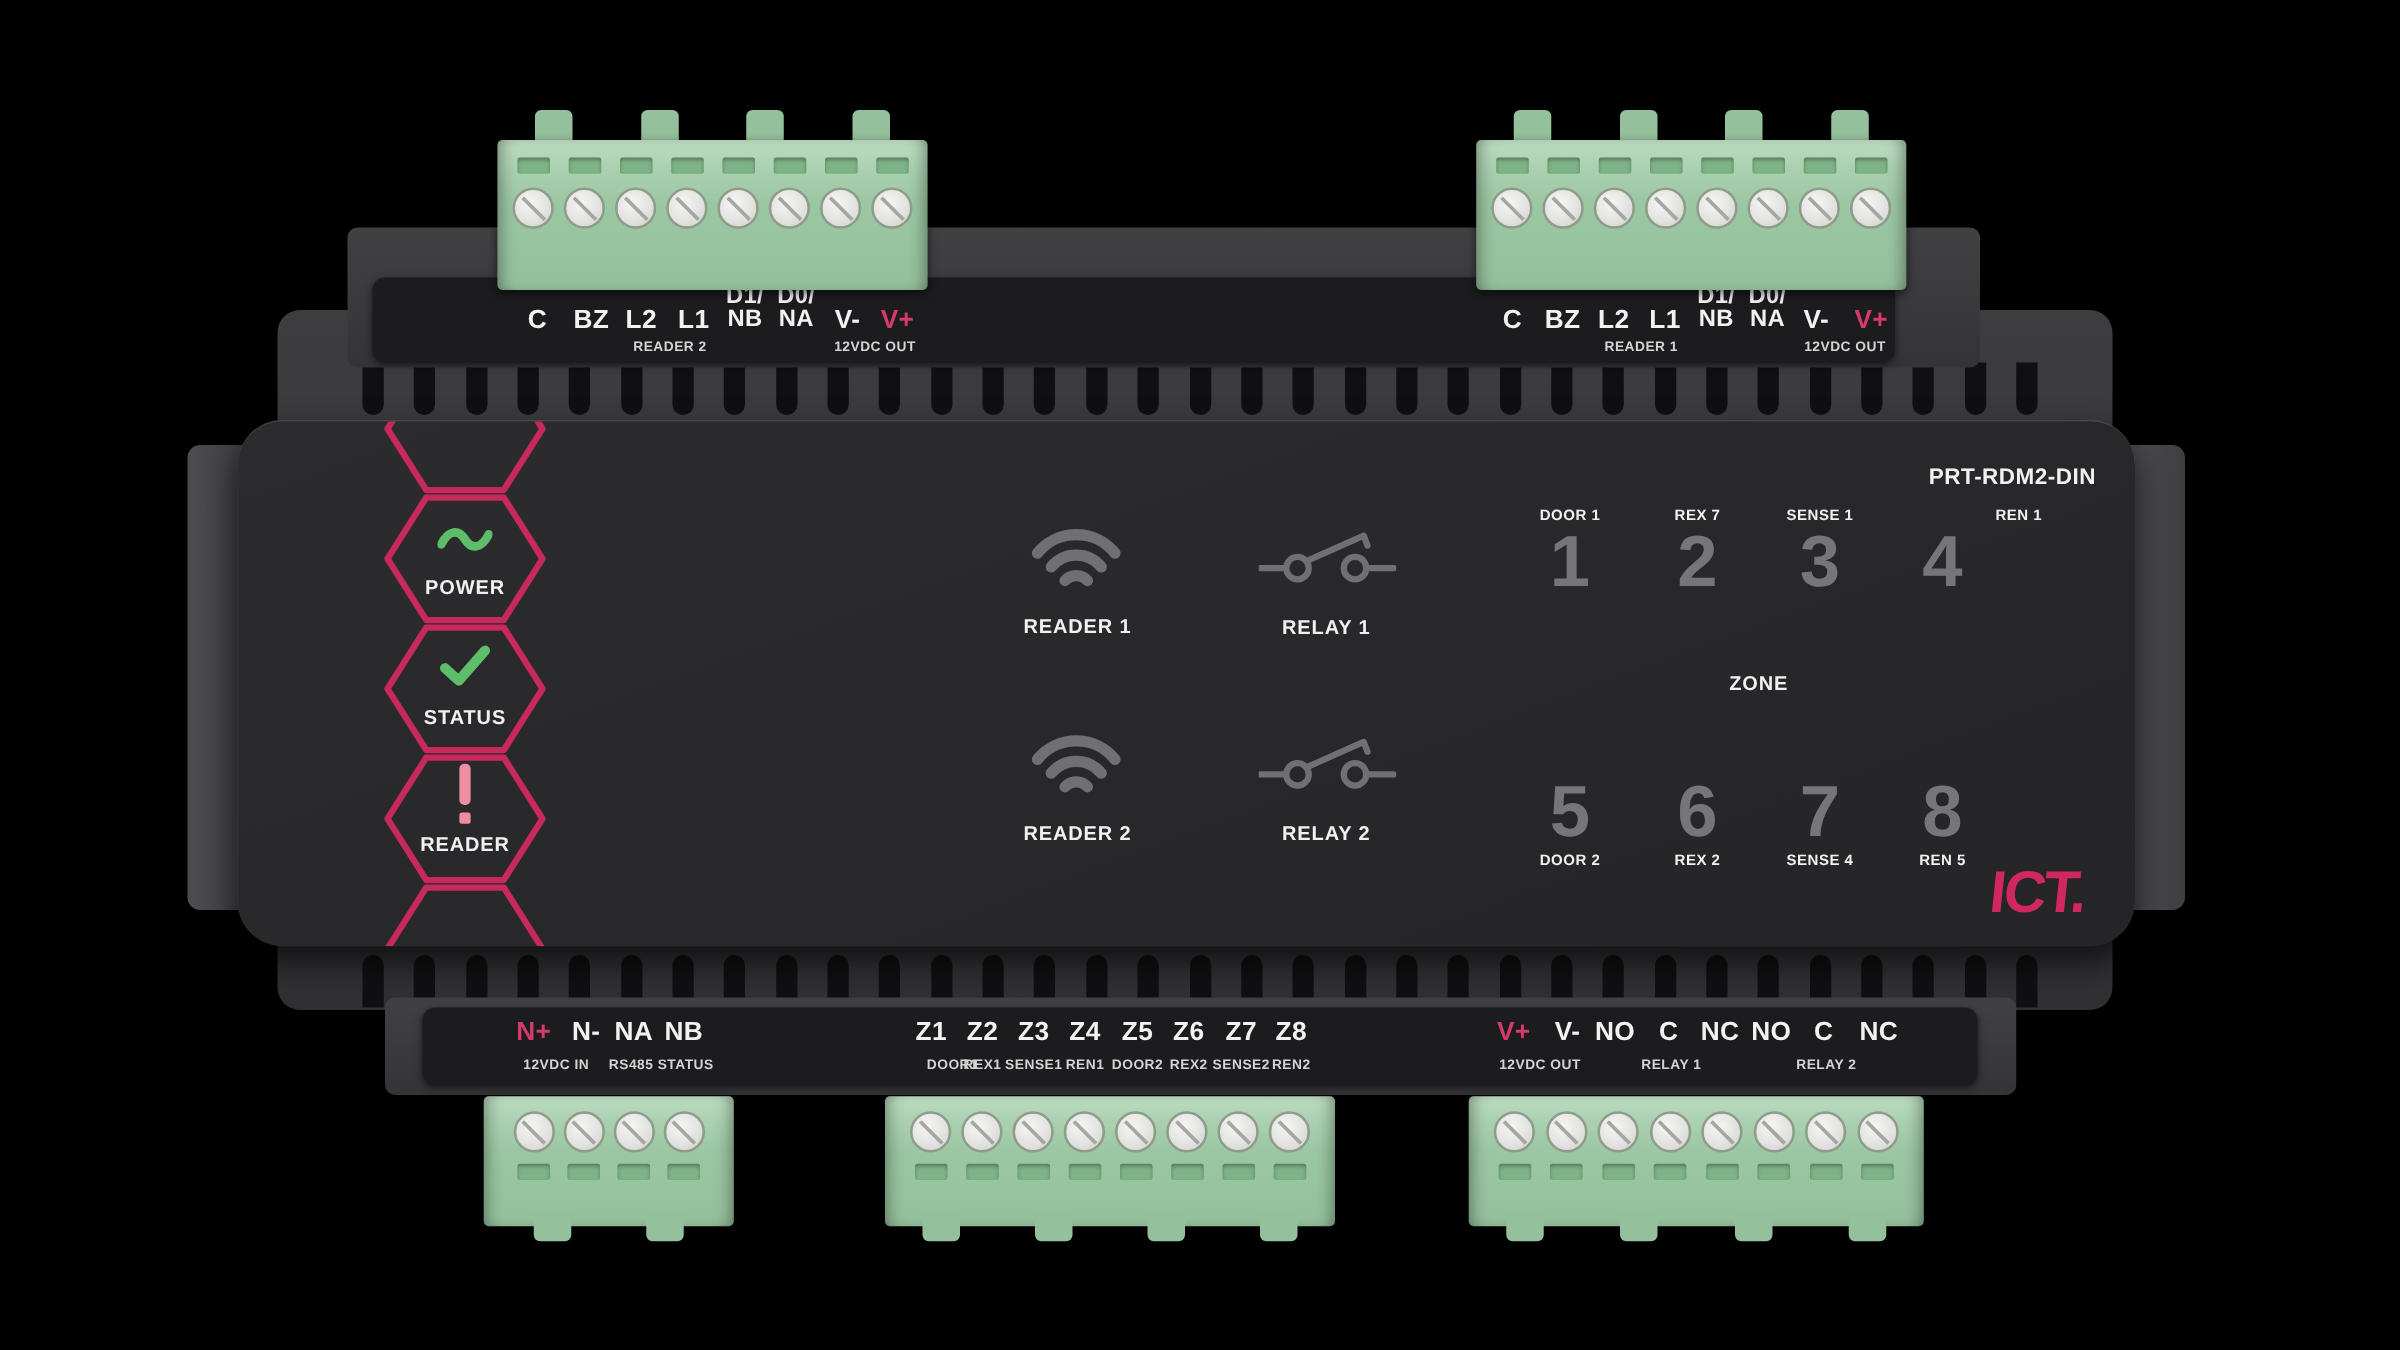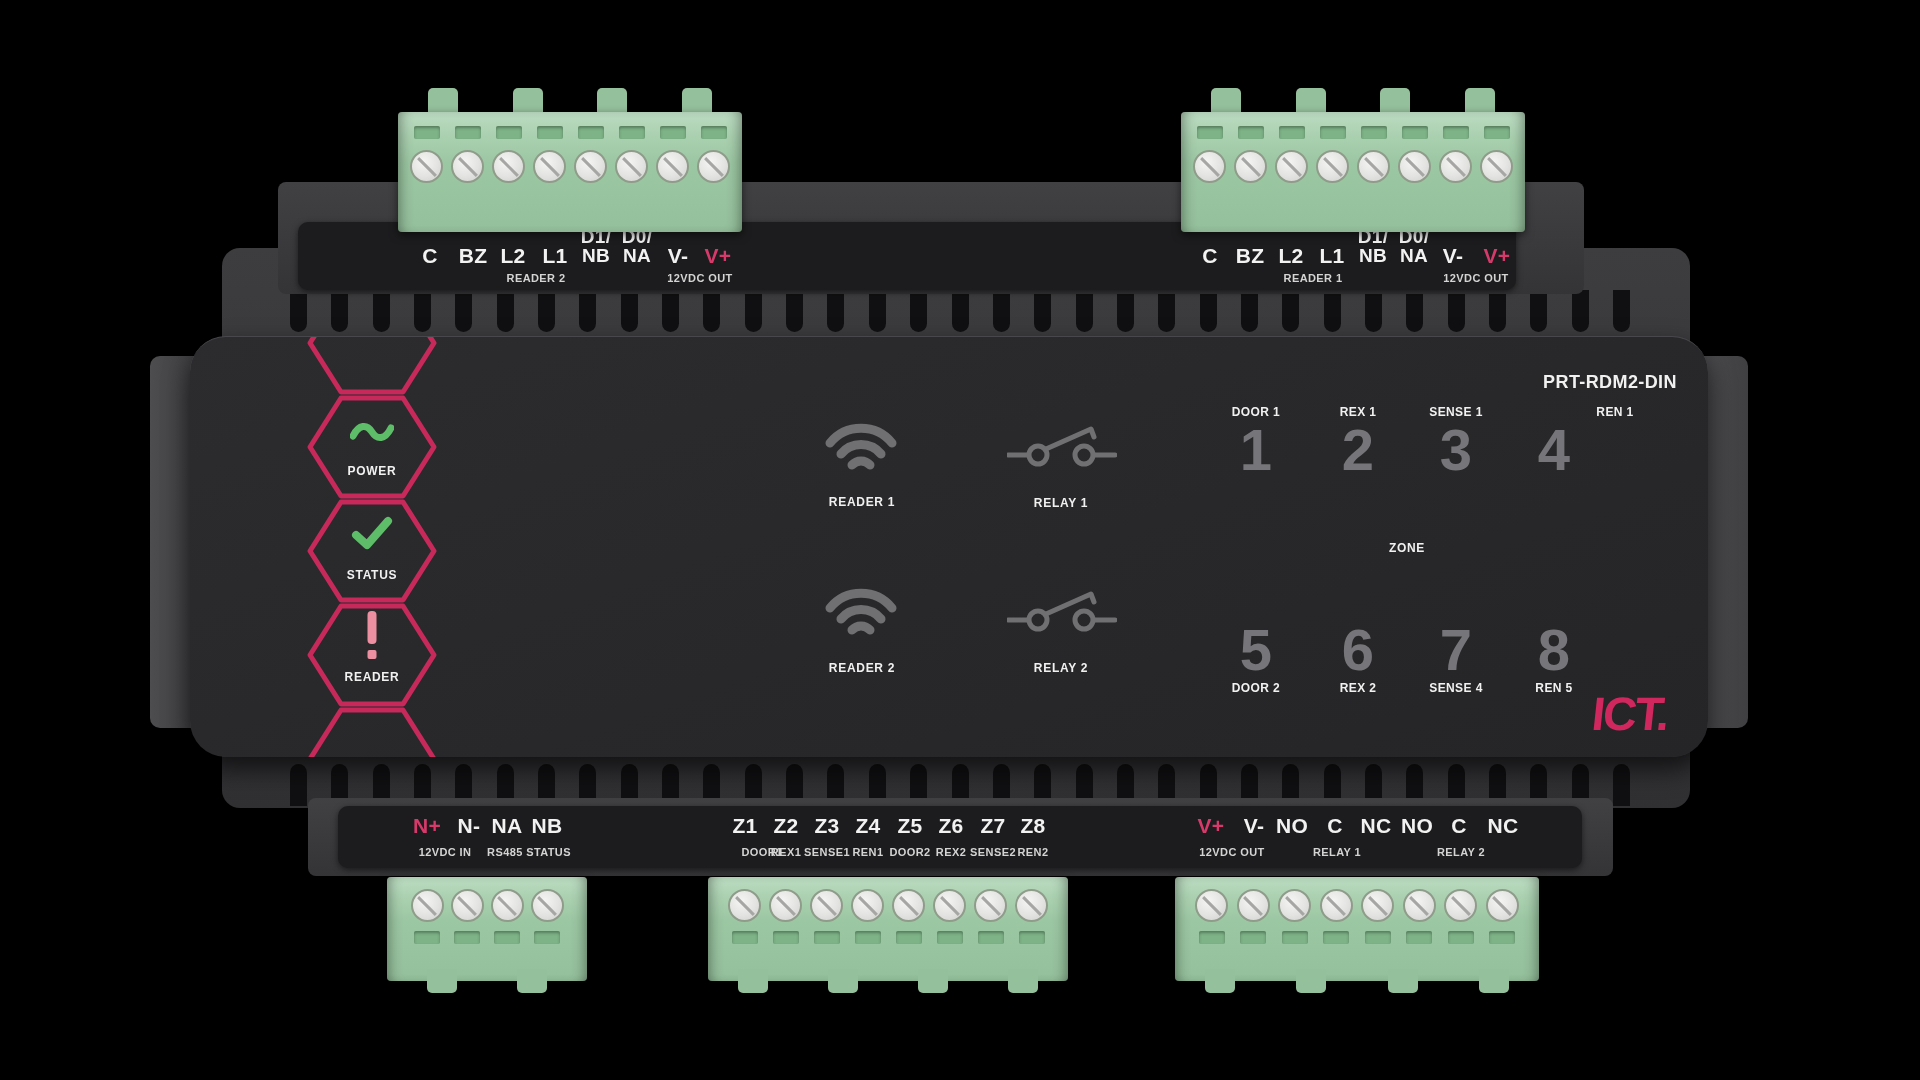--- a/index.html
+++ b/index.html
@@ -57,21 +57,21 @@
   .blk-top{padding-top:14px;}
   .blk-top .screws{margin-top:11px;}
   .blk-bottom{padding-top:12px;}
   .blk-bottom .slots{margin-top:9px;}
 
   
   .front-panel{position:absolute;left:190px;top:336px;width:1518px;height:420px;border-radius:36px;
                background:linear-gradient(160deg,#2c2c2f,#28282a 55%,#252527);
                border-top:1px solid #48484c;box-shadow:0 12px 26px rgba(0,0,0,.65);overflow:hidden;}
   .hex-svg{position:absolute;left:90px;top:0;}
-  .panel-label{position:absolute;transform:translate(-50%,-50%);color:#f1f1f1;font-size:12px;
+  .panel-label{position:absolute;transform:translate(-50%,-50%);color:#f1f1f1;font-size:16px;
                font-weight:bold;letter-spacing:.7px;white-space:nowrap;}
   .zone-small{font-size:12px;letter-spacing:.4px;}
   .zone-num{position:absolute;transform:translate(-50%,-50%);color:#76767a;font-size:58px;font-weight:bold;}
   .model{font-size:18px;letter-spacing:.4px;}
   .icon{position:absolute;transform:translate(-50%,-50%);}
   .excl{position:absolute;transform:translate(-50%,-50%);display:flex;flex-direction:column;align-items:center;}
   .excl .bar{width:9px;height:33px;background:#ee8ea1;border-radius:4px;}
   .excl .dot{width:9px;height:9px;background:#ee8ea1;border-radius:2px;margin-top:6px;}
   .logo{position:absolute;transform:translate(-50%,-50%) skewX(-6deg);color:#d1275f;font-size:47px;
         font-weight:bold;letter-spacing:-2px;white-space:nowrap;}
@@ -443,21 +443,21 @@
           <circle cx="31" cy="36" r="9"></circle>
           <polyline points="39,30 84,10 87,18"></polyline>
           <circle cx="77" cy="36" r="9"></circle>
           <line x1="87" y1="36" x2="108" y2="36"></line>
         </g>
       </svg>
     </div>
     <div class="panel-label" style="left:871px;top:331px">RELAY 2</div>
 
     <div class="panel-label zone-small" style="left:1066px;top:75px">DOOR 1</div>
-    <div class="panel-label zone-small" style="left:1168px;top:75px">REX 1</div>
+    <div class="panel-label zone-small" style="left:1168px;top:75px">REX 7</div>
     <div class="panel-label zone-small" style="left:1266px;top:75px">SENSE 1</div>
     <div class="panel-label zone-small" style="left:1425px;top:75px">REN 1</div>
     <div class="zone-num" style="left:1066px;top:112px">1</div>
     <div class="zone-num" style="left:1168px;top:112px">2</div>
     <div class="zone-num" style="left:1266px;top:112px">3</div>
     <div class="zone-num" style="left:1364px;top:112px">4</div>
 
     <div class="panel-label" style="left:1217px;top:211px">ZONE</div>
 
     <div class="zone-num" style="left:1066px;top:312px">5</div>

